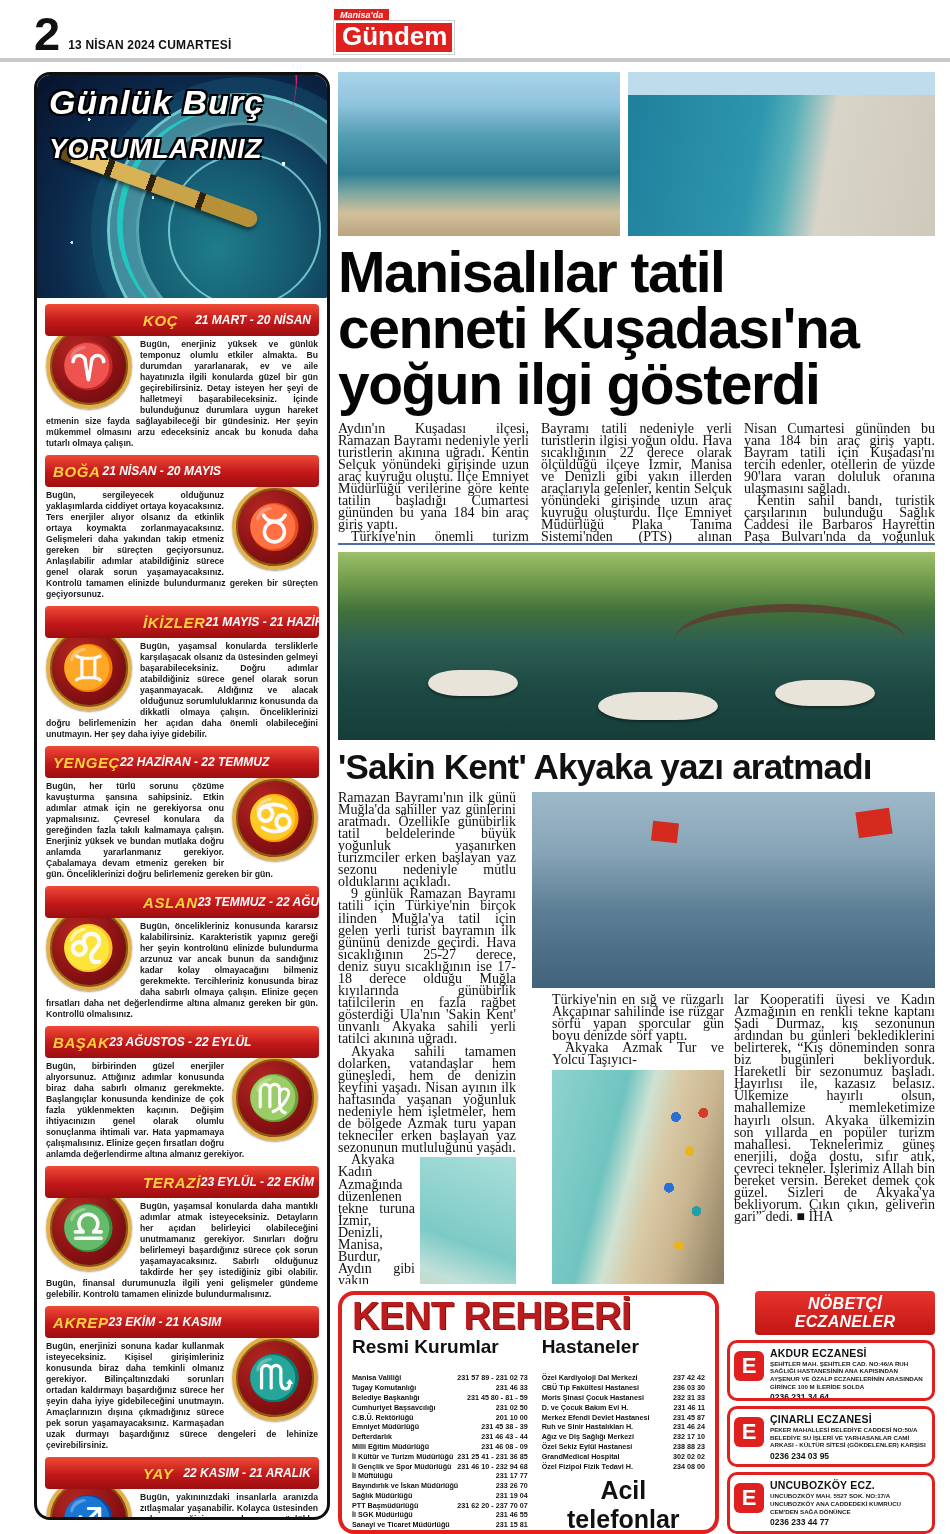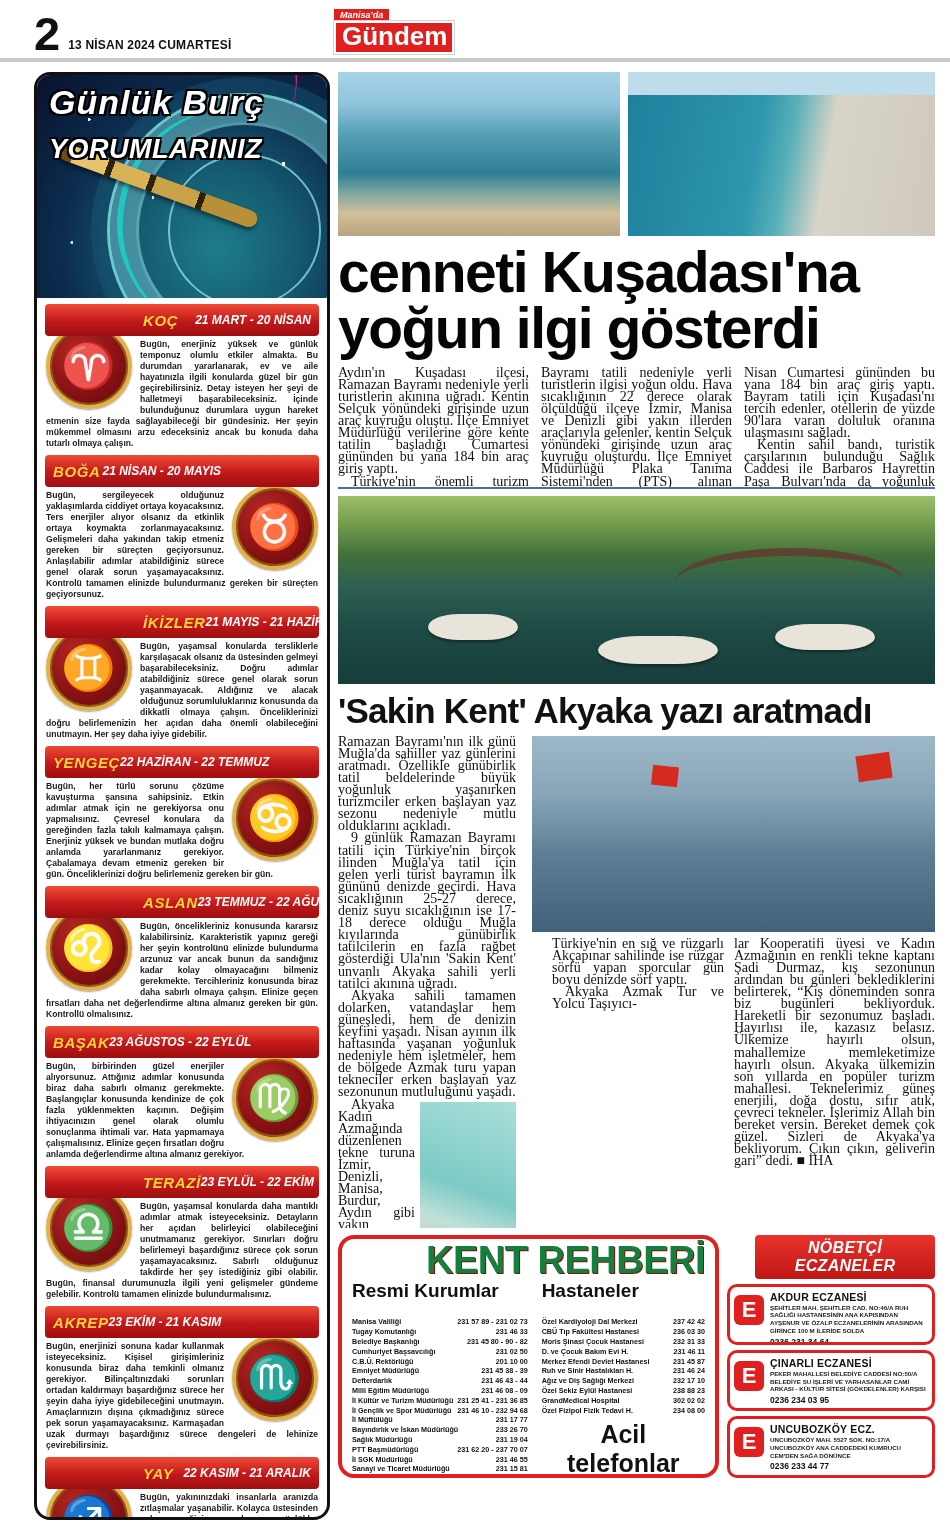--- a/index.html
+++ b/index.html
@@ -84,35 +84,35 @@
   .ak-col1 { flex: 0 0 178px; overflow: hidden; }
   .ak-inline-photo { float: right; width: 96px; height: 198px; margin: 3px 0 3px 5px;
     background: linear-gradient(200deg, #aadfda 0%, #7ccac6 45%, #bfe0d8 62%, #d9cdb2 82%, #cfc2a4 100%); }
   .ak-col23 { flex: 1; display: flex; flex-direction: column; }
   .photo-akyaka-boat { height: 196px;
     background: linear-gradient(180deg, #9db8c8 0%, #88a5b8 30%, #5d7f95 60%, #40627a 100%); }
   .flag { position: absolute; background: #d42b1e; }
   .flag.f1 { right: 44px; top: 18px; width: 34px; height: 26px; transform: rotate(-8deg); }
   .flag.f2 { left: 120px; top: 30px; width: 26px; height: 20px; transform: rotate(6deg); }
   .ak-text-row { display: flex; gap: 10px; margin-top: 6px; flex: 1; overflow: hidden; }
-  .ak-col2 { flex: 0 0 192px; display: flex; flex-direction: row; padding-left: 20px; }
+  .ak-col2 { flex: 0 0 192px; display: flex; flex-direction: column; padding-left: 20px; }
   .photo-beach-umbrellas { flex: 1; margin-top: 4px;
     background:
       radial-gradient(5px 5px at 72% 22%, #2a6fd4 98%, transparent),
       radial-gradient(5px 5px at 80% 38%, #e8b520 98%, transparent),
       radial-gradient(5px 5px at 68% 55%, #2a6fd4 98%, transparent),
       radial-gradient(5px 5px at 84% 66%, #20a0a8 98%, transparent),
       radial-gradient(5px 5px at 74% 82%, #e8b520 98%, transparent),
       radial-gradient(5px 5px at 88% 20%, #d43b2a 98%, transparent),
       linear-gradient(105deg, #8fd3cf 0%, #6fc4c0 34%, #cfe2d2 46%, #d9c9a4 58%, #c9b690 74%, #8a7a5e 100%); }
   .ak-col3 { flex: 1; overflow: hidden; }
   
   .bottom-row { display: flex; gap: 8px; margin-top: 7px; height: 243px; }
   .kent-box { flex: 1; border: 4px solid #e0201e; border-radius: 16px; background: #fff; padding: 2px 10px 4px; overflow: hidden; }
-  .kent-title { text-align: right; color: #15803d; font-weight: 900; font-size: 38px; letter-spacing: -.5px; line-height: 1.02;
+  .kent-title { text-align: left; color: #b91c1c; font-weight: 900; font-size: 38px; letter-spacing: -.5px; line-height: 1.02;
     text-shadow: 1px 1px 0 #8a0b0b; }
   .kent-cols { display: flex; gap: 14px; }
   .kent-col { flex: 1; }
   .kent-h { font-size: 19px; font-weight: bold; margin: 1px 0 15px; }
   .dir-row { display: flex; justify-content: space-between; gap: 4px; font-size: 7.2px; line-height: 9.8px; font-weight: bold; }
   .dir-name { white-space: nowrap; overflow: hidden; }
   .dir-phone { white-space: nowrap; }
   .acil-h { font-size: 25px; font-weight: bold; text-align: center; margin: 5px 0 3px; }
   .acil-grid { display: grid; grid-template-columns: 1fr 1fr; column-gap: 14px; }
   .acil-grid .dir-row { font-size: 7.6px; line-height: 11px; }
@@ -288,20 +288,21 @@
   </aside>
 
   <main class="main">
 
     <div class="photo-row">
       <div class="photo photo-kusadasi-a"></div>
       <div class="photo photo-kusadasi-b"></div>
     </div>
 
     <h1 class="headline">
+      <div>Manisalılar tatil</div>
       <div>cenneti Kuşadası'na</div>
       <div>yoğun ilgi gösterdi</div>
     </h1>
 
     <div class="article-cols serif">
       <div class="col">
         <p>Aydın'ın Kuşadası ilçesi, Ramazan Bayramı nedeniyle yerli turistlerin akınına uğradı. Kentin Selçuk yönündeki girişinde uzun araç kuyruğu oluştu. İlçe Emniyet Müdürlüğü verilerine göre kente tatilin başladığı Cumartesi gününden bu yana 184 bin araç giriş yaptı.</p>
           <p>Türkiye'nin önemli turizm merkezlerinden olan Kuşadası'na, Ramazan</p>
       </div>
       <div class="col">
@@ -364,21 +365,21 @@
                 <span class="dir-phone">231 57 89 - 231 02 73</span>
               </div>
 
               <div class="dir-row">
                 <span class="dir-name">Tugay Komutanlığı</span>
                 <span class="dir-phone">231 46 33</span>
               </div>
 
               <div class="dir-row">
                 <span class="dir-name">Belediye Başkanlığı</span>
-                <span class="dir-phone">231 45 80 - 90 - 82</span>
+                <span class="dir-phone">231 45 80 - 81 - 59</span>
               </div>
 
               <div class="dir-row">
                 <span class="dir-name">Cumhuriyet Başsavcılığı</span>
                 <span class="dir-phone">231 02 50</span>
               </div>
 
               <div class="dir-row">
                 <span class="dir-name">C.B.Ü. Rektörlüğü</span>
                 <span class="dir-phone">201 10 00</span>

